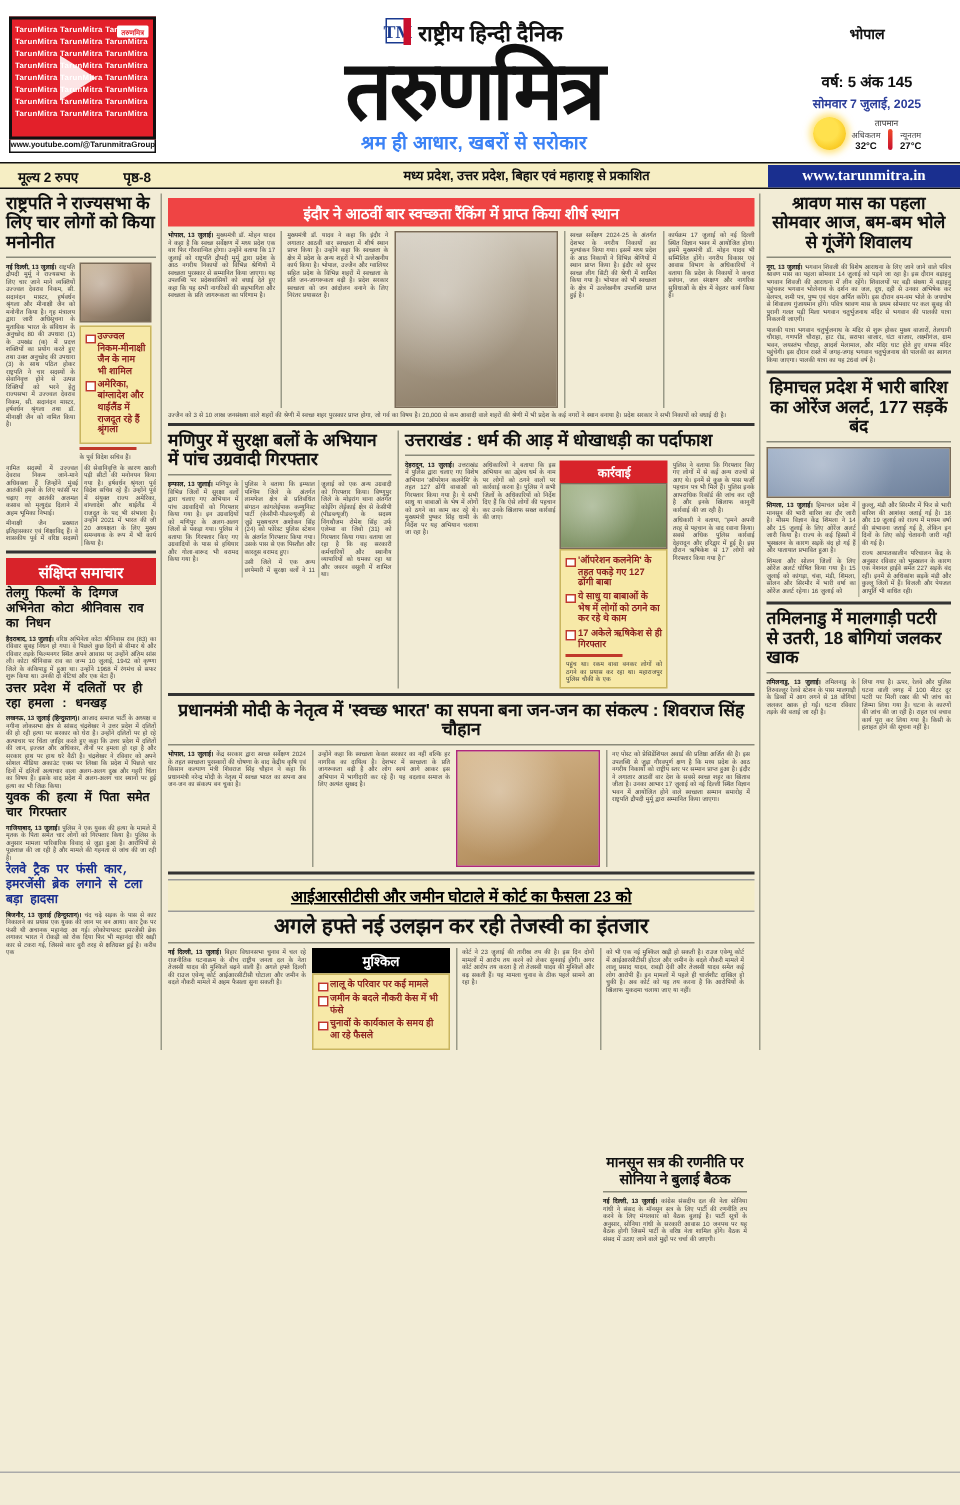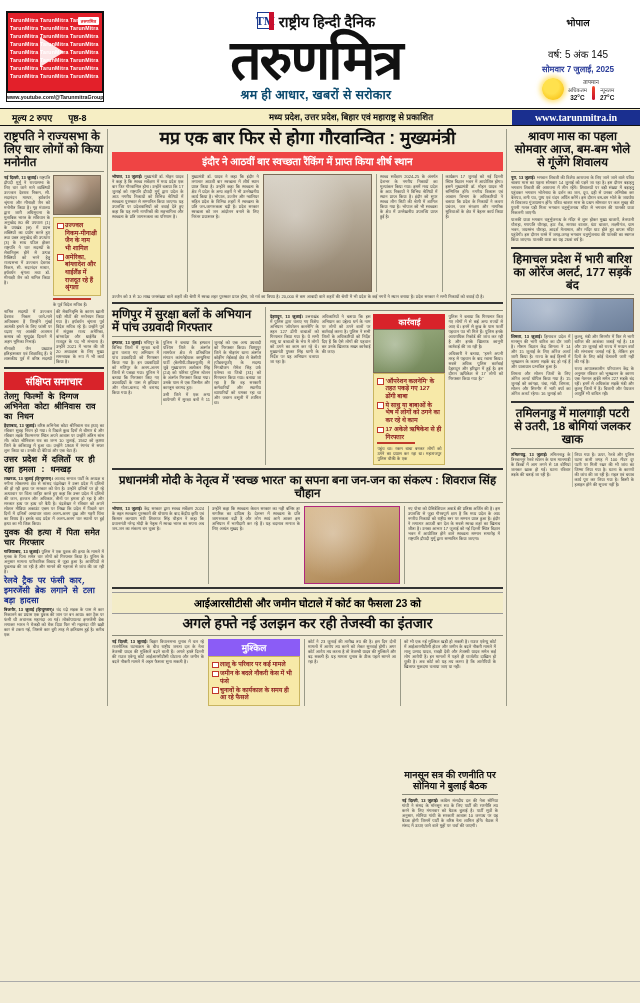--- a/index.html
+++ b/index.html
@@ -22,58 +22,58 @@
   .yt-url { width: 98px; border: 1.4px solid #111; border-top: none; text-align: center; font-size: 5.3px; font-weight: bold; padding: 1px 0; background: #fff; color:#111; }
   .yt-wrap { flex: 0 0 auto; }
 
   .title-block { flex: 1 1 auto; text-align: center; position: relative; padding-left: 6px; }
   .pre-line { display: flex; align-items: center; justify-content: center; gap: 5px; height: 22px; }
   .logo-mark { width: 17px; height: 17px; border: 1.6px solid #1a3a8f; display:flex; align-items:center; justify-content:center; position:relative; background:#fff;}
   .logo-mark span { font-size: 12px; font-weight: bold; color:#1a3a8f; font-family:"Liberation Serif", serif; line-height:1;}
   .logo-mark::after { content:""; position:absolute; right:-1px; top:-1px; width:5px; height:18px; background:#c8102e; }
   .pre-text { font-size: 14.5px; font-weight: bold; color: #111; font-family: "Liberation Sans", sans-serif; }
   .big-title { font-size: 55px; font-weight: bold; color: #111; letter-spacing: -2px; line-height: 56px; font-family: "Liberation Sans", sans-serif; }
-  .tagline { font-size: 12.5px; font-weight: bold; color: #0c4a6e; letter-spacing: .3px; margin-top:-2px;}
+  .tagline { font-size: 12.5px; font-weight: bold; color: #3b82f6; letter-spacing: .3px; margin-top:-2px;}
 
   .head-right { flex: 0 0 auto; width: 112px; text-align: center; padding-top: 4px; }
   .hr-city { font-size: 9.5px; font-weight: bold; color: #111; }
-  .hr-issue { font-size: 10px; font-weight: normal; color: #111; margin-top: 18px; }
+  .hr-issue { font-size: 10px; font-weight: bold; color: #111; margin-top: 18px; }
   .hr-date { font-size: 8.2px; font-weight: bold; color: #2c3e9a; margin-top: 2px; }
   .weather { display: flex; align-items: center; justify-content: center; gap: 4px; margin-top: 4px; }
   .sun { width: 22px; height: 22px; border-radius: 50%; background: radial-gradient(circle at 42% 38%, #ffe14d 40%, #f5b700 100%); box-shadow: 0 0 5px 2px rgba(255,200,0,.55); }
   .temp-wrap { text-align: center; }
   .temp-label { font-size: 5.6px; color: #333; }
   .temps { display: flex; align-items: center; gap: 5px; }
   .temp-col { text-align: center; }
   .temp-col .t1 { font-size: 5.4px; color: #444; }
   .temp-col .t2 { font-size: 6.4px; font-weight: bold; color: #111; }
   .thermo { width: 3px; height: 14px; background: linear-gradient(#f04b2a,#c8102e); border-radius: 2px; }
 
   
   .infobar { display: flex; align-items: center; height: 18px; border-top: 1.5px solid #111; border-bottom: 1.5px solid #111; background: #f6eec4; }
-  .ib-left { display:flex; gap: 16px; padding-left: 12px; width: 190px; }
+  .ib-left { display:flex; gap: 30px; padding-left: 12px; width: 190px; }
   .ib-left span { font-size: 9px; font-weight: bold; color: #111; }
   .ib-mid { flex: 1; text-align: center; font-size: 8.6px; font-weight: bold; color: #111; }
   .ib-right { width: 128px; background: #1a2f8f; color: #fff; font-size: 10px; font-weight: bold; text-align: center; padding: 2px 0; font-family:"Liberation Serif", serif; }
 
   
   .body-grid { display: flex; padding: 3px 4px 0 4px; gap: 3px; }
   .col { display: flex; flex-direction: column; }
   .c-left { width: 100px; }
   .c-mid  { width: 396px; }
   .c-right{ width: 128px; }
 
   .hl { font-weight: bold; color: #111; line-height: 1.12; }
   .hl-xl { font-size: 17.5px; }
   .hl-lg { font-size: 14px; }
   .hl-md { font-size: 11.6px; }
   .hl-sm { font-size: 9.4px; }
 
   .redbar { background: #ef4444; color: #fff; text-align: center; font-weight: bold; font-size: 10px; padding: 2.5px 0; margin: 3px 0; }
-  .cream-bar { background:#f3ecc8; text-align:center; font-weight:bold; font-size:10.5px; padding:3px 0; border-top:1px solid #999; border-bottom:1px solid #999; }
+  .cream-bar { background:#f3ecc8; text-align:center; font-weight:bold; font-size:10.5px; padding:3px 0; border-top:1px solid #999; border-bottom:1px solid #999;text-decoration:underline; }
 
   
   .bodytext { font-size: 4.1px; line-height: 5.0px; color: #3a3a38; text-align: justify; hyphens: auto; word-spacing:.3px; }
   .bodytext.p { margin-bottom: 2px; }
   .dateline { font-weight: bold; color:#111; }
 
   .rule { border-top: 1px solid #8a8a7a; margin: 3px 0; }
   .rule-th { border-top: 2px solid #333; margin: 3px 0; }
   .vrule { border-left: 1px solid #9a9a88; }
 
@@ -92,21 +92,21 @@
   .bullets li::before { content:""; position:absolute; left:0; top:1.6px; width:4.5px; height:4.5px; border:1px solid #c0392b; background:#fff; }
 
   .sec-head-red { background:#d8232a; color:#fff; font-weight:bold; font-size:10px; text-align:center; padding:2px 0; }
   .brief-item-hd { font-size: 8.2px; font-weight: bold; color: #111; line-height: 10px; margin: 2px 0 1px; font-family: Liberation Mono, monospace; }
   .brief-item-hd.blue { color:#1a2f8f; }
   .redline { height: 2px; background: #c0392b; width: 38px; margin: 2px 0; }
 
   .two-col { column-count: 2; column-gap: 4px; column-rule: 1px solid #b5b5a0; }
   .three-col { column-count: 3; column-gap: 4px; column-rule: 1px solid #b5b5a0; }
 
-  .mushkil-hd { background:#8b5cf6; color:#fff; font-weight:bold; font-size:9px; text-align:center; padding:2px 0;}
+  .mushkil-hd { background:#000000; color:#fff; font-weight:bold; font-size:9px; text-align:center; padding:2px 0;}
   .ad-strip { height: 22px; background: #f2ecd6; border-top:1px solid #aaa; }
 </style>
 </head>
 <body>
 
 <div class="page">
 
   <div class="masthead">
     <div class="yt-wrap">
       <div class="yt-box">
@@ -211,21 +211,20 @@
         <div class="brief-item-hd">युवक की हत्या में पिता समेत चार गिरफ्तार</div>
         <div class="bodytext"><span class="dateline">गाजियाबाद, 13 जुलाई।</span> <span>पुलिस ने एक युवक की हत्या के मामले में मृतक के पिता समेत चार लोगों को गिरफ्तार किया है। पुलिस के अनुसार मामला पारिवारिक विवाद से जुड़ा हुआ है। आरोपियों से पूछताछ की जा रही है और मामले की गहनता से जांच की जा रही है।</span></div>
       </div>
       <div>
         <div class="brief-item-hd blue">रेलवे ट्रैक पर फंसी कार, इमरजेंसी ब्रेक लगाने से टला बड़ा हादसा</div>
         <div class="bodytext"><span class="dateline">बिजनौर, 13 जुलाई (हिन्दुस्तान)।</span> <span>चंद चढ़े सड़क के पास से कार निकालने का प्रयास एक युवक की जान पर बन आया। कार ट्रैक पर फंसी थी अचानक महानंदा आ गई। लोकोपायलट इमरजेंसी ब्रेक लगाकर भारत ने रोकड़ी को रोक दिया फिर भी महानंदा धीरे खड़ी कार से टकरा गई, जिससे कार बुरी तरह से क्षतिग्रस्त हुई है। करीब एक</span></div>
       </div>
     </div>
 
     <div class="col c-mid vrule" style="padding-left:4px;">
-      <div class="hl hl-xl" style="text-align:center;">मप्र एक बार फिर से होगा गौरवान्वित : मुख्यमंत्री</div>
       <div class="redbar">इंदौर ने आठवीं बार स्वच्छता रैंकिंग में प्राप्त किया शीर्ष स्थान</div>
 
       <div style="display:flex; gap:4px;">
         <div style="width:72px;">
           <div class="bodytext"><span class="dateline">भोपाल, 13 जुलाई।</span> <span>मुख्यमंत्री डॉ. मोहन यादव ने कहा है कि स्वच्छ सर्वेक्षण में मध्य प्रदेश एक बार फिर गौरवान्वित होगा। उन्होंने बताया कि 17 जुलाई को राष्ट्रपति द्रौपदी मुर्मू द्वारा प्रदेश के आठ नगरीय निकायों को विभिन्न श्रेणियों में स्वच्छता पुरस्कार से सम्मानित किया जाएगा। यह उपलब्धि पर प्रदेशवासियों को बधाई देते हुए कहा कि यह सभी नागरिकों की सहभागिता और स्वच्छता के प्रति जागरूकता का परिणाम है।</span></div>
         </div>
         <div style="width:72px;" class="vrule">
           <div class="bodytext" style="padding-left:3px;">मुख्यमंत्री डॉ. यादव ने कहा कि इंदौर ने लगातार आठवीं बार स्वच्छता में शीर्ष स्थान प्राप्त किया है। उन्होंने कहा कि स्वच्छता के क्षेत्र में प्रदेश के अन्य शहरों ने भी उल्लेखनीय कार्य किया है। भोपाल, उज्जैन और ग्वालियर सहित प्रदेश के विभिन्न शहरों में स्वच्छता के प्रति जन-जागरूकता बढ़ी है। प्रदेश सरकार स्वच्छता को जन आंदोलन बनाने के लिए निरंतर प्रयासरत है।</div>
         </div>
         <div style="width:110px;">
@@ -247,20 +246,21 @@
           <div class="hl hl-md">मणिपुर में सुरक्षा बलों के अभियान में पांच उग्रवादी गिरफ्तार</div>
           <div class="rule"></div>
           <div class="three-col">
             <div class="bodytext p"><span class="dateline">इम्फाल, 13 जुलाई।</span> <span>मणिपुर के विभिन्न जिलों में सुरक्षा बलों द्वारा चलाए गए अभियान में पांच उग्रवादियों को गिरफ्तार किया गया है। इन उग्रवादियों को मणिपुर के अलग-अलग जिलों से पकड़ा गया। पुलिस ने बताया कि गिरफ्तार किए गए उग्रवादियों के पास से हथियार और गोला-बारूद भी बरामद किया गया है।</span></div>
             <div class="bodytext p">पुलिस ने बताया कि इम्फाल पश्चिम जिले के अंतर्गत लामफेल क्षेत्र से प्रतिबंधित संगठन कांगलेईपाक कम्युनिस्ट पार्टी (केसीपी-पीडब्ल्यूजी) से जुड़े मुख्यचरण अशोकन सिंह (24) को फोरेस्ट पुलिस स्टेशन के अंतर्गत गिरफ्तार किया गया। उसके पास से एक पिस्तौल और कारतूस बरामद हुए।</div>
             <div class="bodytext p">उसी जिले में एक अन्य छापेमारी में सुरक्षा बलों ने 11 जुलाई को एक अन्य उग्रवादी को गिरफ्तार किया। बिष्णुपुर जिले के मोइरांग थाना अंतर्गत कोईरेंग लेईकाई क्षेत्र से केसीपी (पीडब्ल्यूजी) के सदस्य निंगथौजम रोमेश सिंह उर्फ एलेम्बा वा जिबो (31) को गिरफ्तार किया गया। बताया जा रहा है कि वह सरकारी कर्मचारियों और स्थानीय व्यापारियों को धमका रहा था और जबरन वसूली में शामिल था।</div>
           </div>
         </div>
         <div style="width:238px;" class="vrule">
           <div style="padding-left:4px;">
+            <div class="hl hl-md">उत्तराखंड : धर्म की आड़ में धोखाधड़ी का पर्दाफाश</div>
             <div class="rule"></div>
             <div style="display:flex; gap:3px;">
               <div style="width:50px;">
                 <div class="bodytext"><span class="dateline">देहरादून, 13 जुलाई।</span> <span>उत्तराखंड में पुलिस द्वारा चलाए गए विशेष अभियान 'ऑपरेशन कलनेमि' के तहत 127 ढोंगी बाबाओं को गिरफ्तार किया गया है। ये सभी साधु या बाबाओं के भेष में लोगों को ठगने का काम कर रहे थे। मुख्यमंत्री पुष्कर सिंह धामी के निर्देश पर यह अभियान चलाया जा रहा है।</span></div>
               </div>
               <div style="width:50px;">
                 <div class="bodytext">अधिकारियों ने बताया कि इस अभियान का उद्देश्य धर्म के नाम पर लोगों को ठगने वालों पर कार्रवाई करना है। पुलिस ने सभी जिलों के अधिकारियों को निर्देश दिए हैं कि ऐसे लोगों की पहचान कर उनके खिलाफ सख्त कार्रवाई की जाए।</div>
               </div>
               <div style="width:74px;">
                 <div class="sec-head-red" style="font-size:8px;">कार्रवाई</div>
@@ -344,21 +344,21 @@
       <div class="photo blue" style="height:34px; margin-bottom:2px;"></div>
       <div class="two-col">
         <div class="bodytext p"><span class="dateline">शिमला, 13 जुलाई।</span> <span>हिमाचल प्रदेश में मानसून की भारी बारिश का दौर जारी है। मौसम विज्ञान केंद्र शिमला ने 14 और 15 जुलाई के लिए ओरेंज अलर्ट जारी किया है। राज्य के कई हिस्सों में भूस्खलन के कारण सड़कें बंद हो गई हैं और यातायात प्रभावित हुआ है।</span></div>
         <div class="bodytext p">शिमला और सोलन जिलों के लिए ओरेंज अलर्ट घोषित किया गया है। 15 जुलाई को कांगड़ा, चंबा, मंडी, शिमला, सोलन और सिरमौर में भारी वर्षा का ओरेंज अलर्ट रहेगा। 16 जुलाई को</div>
         <div class="bodytext p">कुल्लू, मंडी और सिरमौर में फिर से भारी बारिश की आशंका जताई गई है। 18 और 19 जुलाई को राज्य में मध्यम वर्षा की संभावना जताई गई है, लेकिन इन दिनों के लिए कोई चेतावनी जारी नहीं की गई है।</div>
         <div class="bodytext p">राज्य आपातकालीन परिचालन केंद्र के अनुसार रविवार को भूस्खलन के कारण एक नेशनल हाईवे समेत 227 सड़कें बंद रहीं। इनमें से अधिकांश सड़कें मंडी और कुल्लू जिलों में हैं। बिजली और पेयजल आपूर्ति भी बाधित रही।</div>
       </div>
 
       <div class="rule-th"></div>
 
-      <div class="hl hl-md" style="text-align:center;">तमिलनाडु में मालगाड़ी पटरी से उतरी, 18 बोगियां जलकर खाक</div>
+      <div class="hl hl-md" style="text-align:left;">तमिलनाडु में मालगाड़ी पटरी से उतरी, 18 बोगियां जलकर खाक</div>
       <div class="rule"></div>
       <div class="two-col">
         <div class="bodytext p"><span class="dateline">तमिलनाडु, 13 जुलाई।</span> <span>तमिलनाडु के तिरुवल्लूर रेलवे स्टेशन के पास मालगाड़ी के डिब्बों में आग लगने से 18 बोगियां जलकर खाक हो गईं। घटना रविवार तड़के की बताई जा रही है।</span></div>
         <div class="bodytext p">लिया गया है। ऊपर, रेलवे और पुलिस घटना वाली जगह में 100 मीटर दूर पटरी पर मिली रखर की भी जांच का जिम्मा लिया गया है। घटना के कारणों की जांच की जा रही है। राहत एवं बचाव कार्य पूरा कर लिया गया है। किसी के हताहत होने की सूचना नहीं है।</div>
       </div>
     </div>
   </div>
 
   <div style="position:absolute; left:402px; top:770px; width:96px;">
     <div class="hl hl-sm" style="text-align:center;">मानसून सत्र की रणनीति पर सोनिया ने बुलाई बैठक</div>

